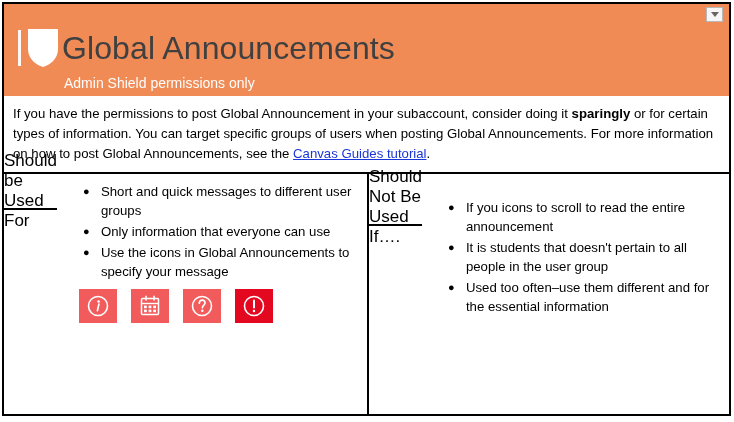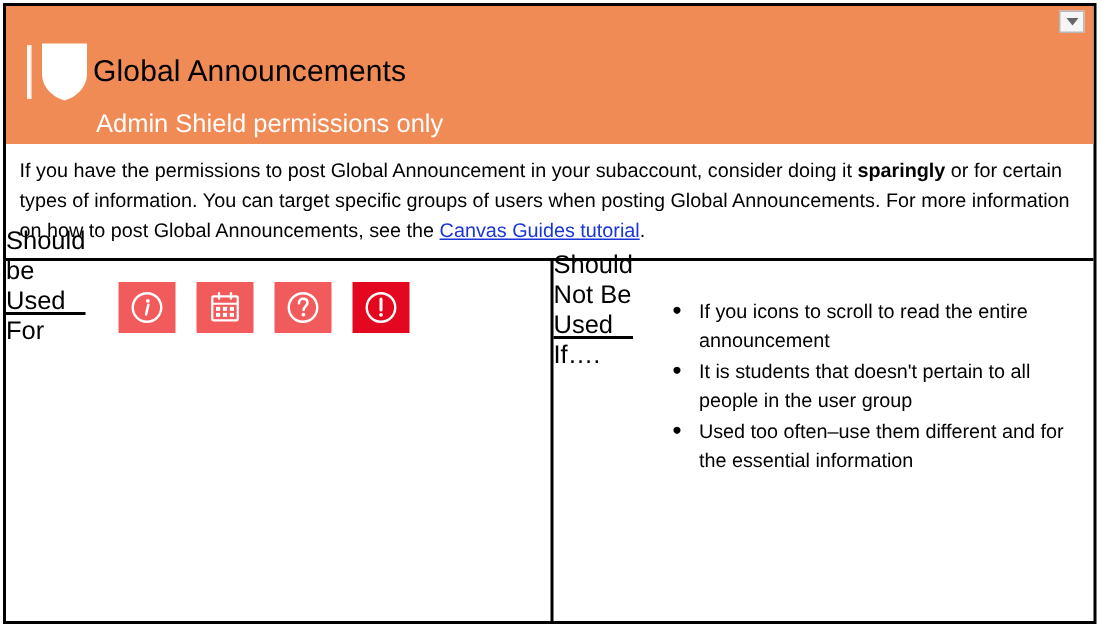--- a/index.html
+++ b/index.html
@@ -65,34 +65,34 @@
   .shield-bar {
     width: 3px;
     height: 36px;
     background: #ffffff;
     margin-right: 5px;
     opacity: 0.95;
   }
   .shield-svg { display: block; }
 
   .header-title {
-    color: #000000;
-    font-size: 20px;
+    color: #404040;
+    font-size: 32px;
     font-weight: 400;
     letter-spacing: 0.1px;
     line-height: 34px;
     white-space: nowrap;
   }
 
   .header-sub {
     position: absolute;
     left: 60px;
     top: 70px;
     color: #fdfdfd;
-    font-size: 17px;
+    font-size: 14px;
     font-weight: 400;
     line-height: 18px;
     white-space: nowrap;
   }
 
   .dropdown-btn {
     position: absolute;
     right: 6px;
     top: 3px;
     width: 17px;
@@ -235,20 +235,25 @@
       </div>
     </div>
 
     <div class="intro"><span>If you have the permissions to post Global Announcement in your subaccount, consider doing it </span><b>sparingly</b><span> or for certain types of information. You can target specific groups of users when posting Global Announcements. For more information on how to post Global Announcements, see the </span><a href="#">Canvas Guides tutorial</a><span>.</span></div>
 
     <div class="table">
 
       <div class="col col-left">
         <div class="col-head">Should be Used For</div>
         <div class="col-body">
+          <ul class="bullets">
+            <li>Short and quick messages to different user groups</li>
+            <li>Only information that everyone can use</li>
+            <li>Use the icons in Global Announcements to specify your message</li>
+          </ul>
 
           <div class="icon-row">
 
             <div class="icon-tile" style="background:#F25B5B">
               <svg width="26" height="26" viewBox="0 0 26 26" aria-hidden="true">
                 <circle cx="13" cy="13" r="9.5" fill="none" stroke="#ffffff" stroke-width="1.6"></circle>
                 <circle cx="13.6" cy="8.6" r="1.25" fill="#ffffff"></circle>
                 <path d="M13.9 11.2 L12.4 17.6" stroke="#ffffff" stroke-width="1.7" stroke-linecap="round"></path>
               </svg>
             </div>

